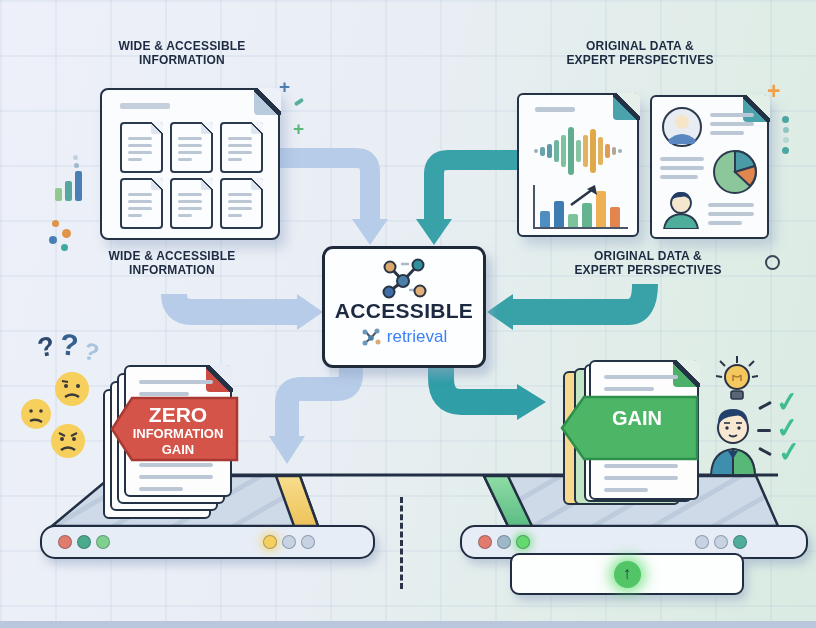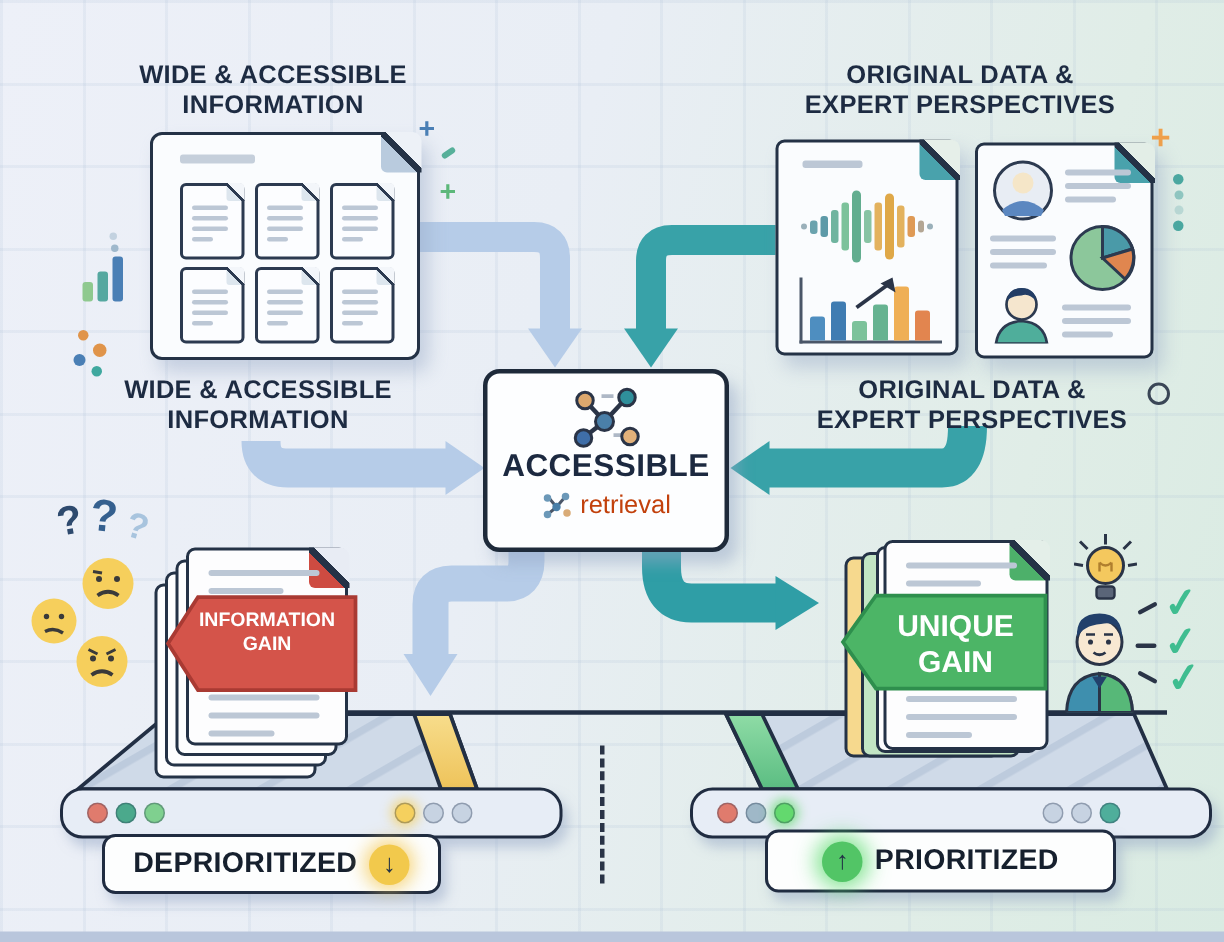--- a/index.html
+++ b/index.html
@@ -5,21 +5,21 @@
   html,body{margin:0;padding:0;}
   body{width:816px;height:628px;font-family:"Liberation Sans",sans-serif;}
   #canvas{position:relative;width:816px;height:628px;overflow:hidden;
     background:
       repeating-linear-gradient(to right, rgba(160,182,208,.14) 0 2px, transparent 2px 55px),
       repeating-linear-gradient(to bottom, rgba(160,182,208,.14) 0 2px, transparent 2px 55px),
       linear-gradient(105deg,#edf0f8 0%,#e9eef5 42%,#e0ede7 78%,#d9ebe2 100%);
   }
   .abs{position:absolute;}
   .heading{font-weight:700;color:#1d2b42;text-align:center;line-height:1.15;letter-spacing:.2px;}
-  .h17{font-size:17px;}
+  .h17{font-size:12px;}
   
   .card{position:absolute;background:#fafcfe;border:2.5px solid #243246;border-radius:8px;
         box-shadow:6px 8px 12px rgba(150,168,198,.45);}
   .ear{position:absolute;top:-2.5px;right:-2.5px;width:27px;height:27px;border-radius:0 6px 0 4px;}
   .ln{position:absolute;height:4px;border-radius:2px;background:#bcc7d5;}
   .mini{position:absolute;width:39px;height:47px;background:#fcfdff;border:2px solid #2c3a50;border-radius:4px;}
   .mini .ear{width:12px;height:12px;top:-2px;right:-2px;border-radius:0 3px 0 2px;
      background:linear-gradient(225deg,#f3f6fa 0 46%,#2c3a50 46% 58%,#dde6ee 58% 100%);}
   .mini .ln{height:3px;}
   .page{position:absolute;background:#fdfdfe;border:2.5px solid #243246;border-radius:6px;}
@@ -249,21 +249,21 @@
       <svg width="20" height="18">
         <line x1="5" y1="4" x2="10" y2="10" stroke="#4a5668" stroke-width="2"></line>
         <line x1="16" y1="3" x2="10" y2="10" stroke="#4a5668" stroke-width="2"></line>
         <line x1="10" y1="10" x2="4" y2="15" stroke="#4a5668" stroke-width="2"></line>
         <circle cx="4" cy="4" r="2.5" fill="#6b98b8"></circle>
           <circle cx="16" cy="3" r="2.5" fill="#6b98b8"></circle>
         <circle cx="10" cy="10" r="2.8" fill="#4a7fa8"></circle>
           <circle cx="4" cy="15" r="2.5" fill="#6b98b8"></circle>
         <circle cx="17" cy="14" r="2.5" fill="#d9ab77"></circle>
       </svg>
-      <span style="font-size:17px;color:#c2410c;">retrieval</span>
+      <span style="font-size:17px;color:#3b82f6;">retrieval</span>
     </div>
   </div>
 
   <div class="qm" style="left:38px;top:332px;font-size:27px;color:#2e4a6e;transform:rotate(-10deg);">?</div>
   <div class="qm" style="left:60px;top:328px;font-size:30px;color:#35608f;transform:rotate(5deg);">?</div>
   <div class="qm" style="left:84px;top:338px;font-size:24px;color:#a8c4de;transform:rotate(16deg);">?</div>
 
   <svg class="abs" style="left:54px;top:371px;" width="36" height="36">
     <circle cx="18" cy="18" r="17" fill="#f6cf5c"></circle>
     <circle cx="12" cy="15" r="2" fill="#3a3a3a"></circle>
@@ -295,55 +295,51 @@
       <div class="ln" style="left:13px;top:13px;width:74px;"></div>
       <div class="ln" style="left:13px;top:25px;width:50px;"></div>
       <div class="ln" style="left:13px;top:96px;width:74px;"></div>
       <div class="ln" style="left:13px;top:108px;width:74px;"></div>
       <div class="ln" style="left:13px;top:120px;width:44px;"></div>
     </div>
     <svg class="abs" style="left:110px;top:396px;" width="130" height="66">
       <polygon points="22,2 127,2 127,64 22,64 2,33" fill="#d4544a" stroke="#a93a33" stroke-width="2.5"></polygon>
     </svg>
     <div class="abs" style="left:122px;top:404px;width:112px;text-align:center;color:#fff;font-weight:700;">
+      <div style="font-size:21px;line-height:1;">ZERO</div>
       <div style="font-size:13px;line-height:1.4;">INFORMATION</div>
       <div style="font-size:13px;line-height:1;">GAIN</div>
     </div>
   </div>
 
   <div class="belt-bar" style="left:40px;top:525px;width:315px;padding-left:16px;">
     <span class="dot" style="background:#e07b6d;"></span>
     <span class="dot" style="background:#4ba98c;"></span>
     <span class="dot" style="background:#7fd08f;"></span>
     <span class="dot" style="margin-left:148px;background:#f5d05e;box-shadow:0 0 8px 2px rgba(245,208,94,.8);"></span>
     <span class="dot" style="background:#c7d3e2;"></span>
     <span class="dot" style="background:#c7d3e2;"></span>
-  </div>
-  <div class="belt-label" style="left:68px;top:556px;width:222px;height:36px;">
-    <span>DEPRIORITIZED</span>
-    <span class="circ" style="background:#f2c94c;box-shadow:0 0 12px 3px rgba(244,200,80,.75);">↓</span>
   </div>
 
   <div class="abs">
     <div class="page" style="left:563px;top:371px;width:100px;height:130px;background:#f6d98e;"></div>
     <div class="page" style="left:574px;top:368px;width:102px;height:133px;background:#c2e5c4;"></div>
     <div class="page" style="left:584px;top:364px;width:104px;height:134px;"></div>
     <div class="page" style="left:589px;top:360px;width:106px;height:136px;">
       <div class="ear" style="background:linear-gradient(225deg,#e4efe9 0 44%,#243246 44% 56%,#4db06a 56% 100%);"></div>
       <div class="ln" style="left:13px;top:13px;width:74px;"></div>
       <div class="ln" style="left:13px;top:25px;width:50px;"></div>
       <div class="ln" style="left:13px;top:102px;width:74px;"></div>
       <div class="ln" style="left:13px;top:114px;width:74px;"></div>
       <div class="ln" style="left:13px;top:126px;width:44px;"></div>
     </div>
     <svg class="abs" style="left:560px;top:395px;" width="140" height="66">
       <polygon points="24,2 137,2 137,64 24,64 2,33" fill="#4cb566" stroke="#2e8f4d" stroke-width="2.5"></polygon>
     </svg>
     <div class="abs" style="left:578px;top:406px;width:118px;text-align:center;color:#fff;font-weight:700;">
-      <div style="font-size:20px;line-height:1.2;">UNIQUE</div>
       <div style="font-size:20px;line-height:1.2;">GAIN</div>
     </div>
   </div>
 
   <svg class="abs" style="left:716px;top:355px;" width="42" height="50">
     <line x1="21" y1="8" x2="21" y2="1" stroke="#2a3447" stroke-width="2"></line>
     <line x1="9" y1="11" x2="4" y2="6" stroke="#2a3447" stroke-width="2"></line>
     <line x1="33" y1="11" x2="38" y2="6" stroke="#2a3447" stroke-width="2"></line>
     <line x1="6" y1="22" x2="0" y2="21" stroke="#2a3447" stroke-width="2"></line>
     <line x1="36" y1="22" x2="42" y2="21" stroke="#2a3447" stroke-width="2"></line>
@@ -373,18 +369,17 @@
   <div class="belt-bar" style="left:460px;top:525px;width:328px;padding-left:16px;">
     <span class="dot" style="background:#e07b6d;"></span>
     <span class="dot" style="background:#9fb8c8;"></span>
     <span class="dot" style="background:#63d96e;box-shadow:0 0 8px 2px rgba(99,217,110,.8);"></span>
     <span class="dot" style="margin-left:160px;background:#c7d3e2;"></span>
     <span class="dot" style="background:#c7d3e2;"></span>
     <span class="dot" style="background:#4fae9b;"></span>
   </div>
   <div class="belt-label" style="left:510px;top:553px;width:230px;height:38px;">
     <span class="circ" style="background:#52c566;box-shadow:0 0 14px 4px rgba(90,220,110,.8);">↑</span>
-    <span>PRIORITIZED</span>
   </div>
 
   <div class="abs" style="left:400px;top:497px;height:92px;border-left:3px dashed #2a3447;"></div>
 
 </div>
 
 </body></html>

